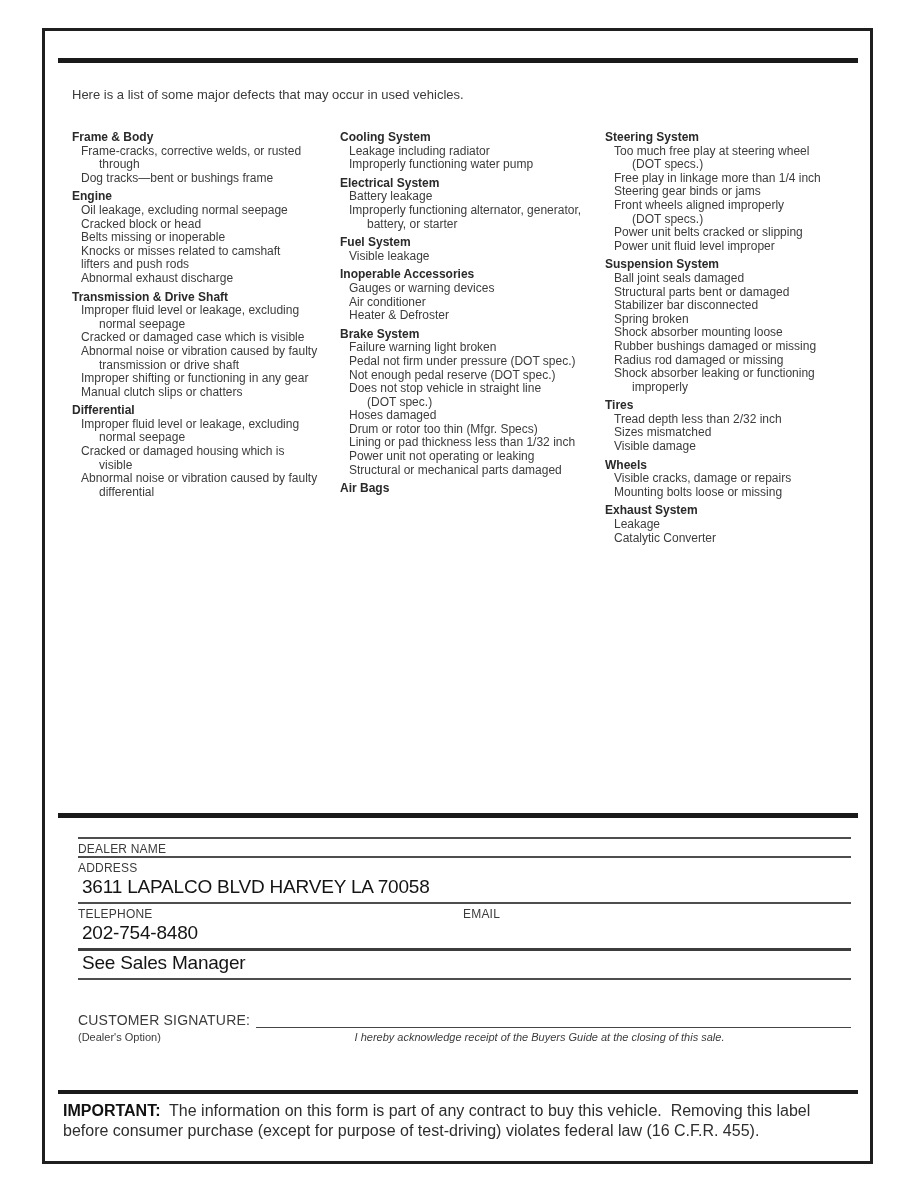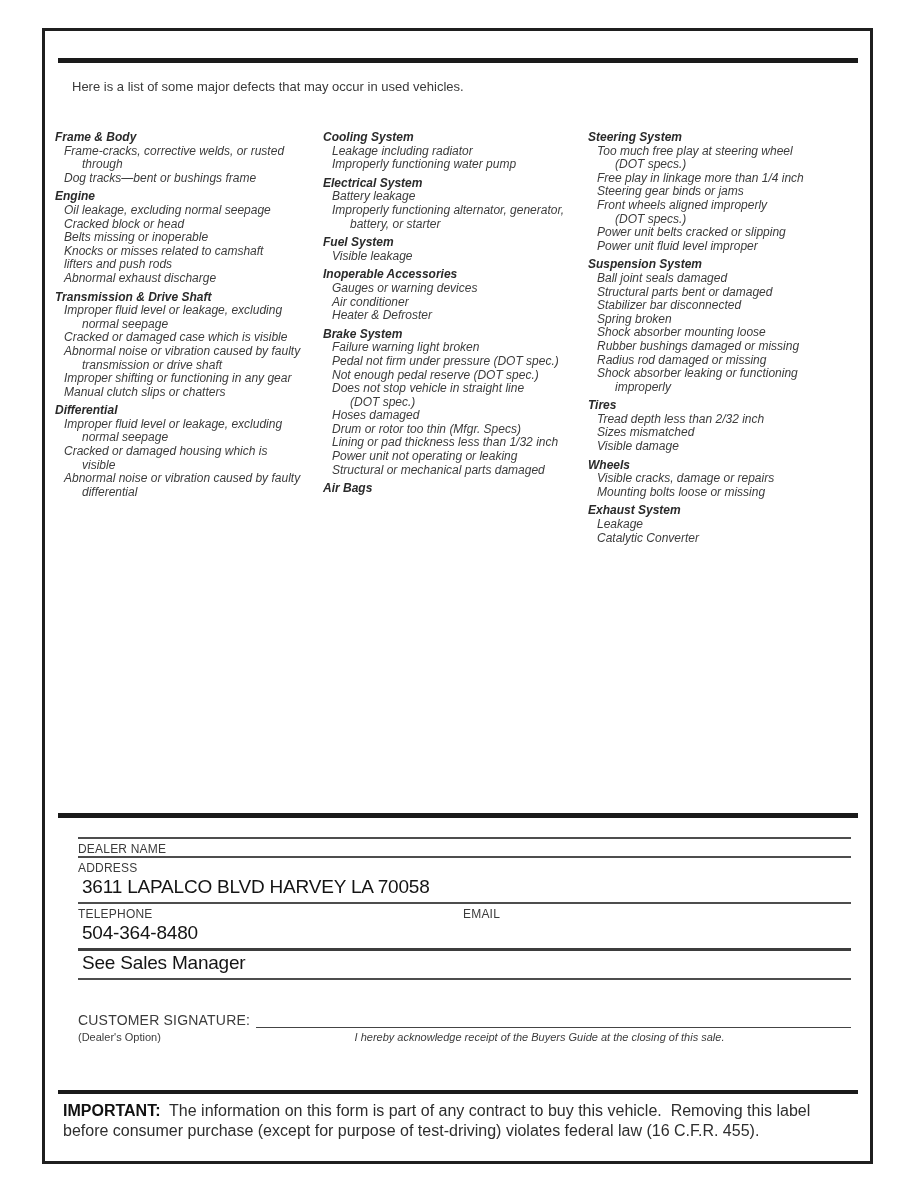--- a/index.html
+++ b/index.html
@@ -5,23 +5,23 @@
   * { margin:0; padding:0; box-sizing:border-box; }
   html,body { width:900px; height:1200px; background:#ffffff;
               font-family:"Liberation Sans", sans-serif; color:#333; }
   .page { position:absolute; left:42px; top:28px; width:831px; height:1136px;
           border:3px solid #1f1f1f; background:#fff; }
   .rule { position:absolute; left:13px; width:800px; background:#1a1a1a; }
   .rule-top { top:27px; height:5px; }
   .rule-mid { top:782px; height:5px; }
   .rule-low { top:1059px; height:4px; }
 
-  .intro { position:absolute; top:48px; left:27px; font-size:13px; color:#3a3a3a; }
+  .intro { position:absolute; top:56px; left:27px; font-size:13px; color:#3a3a3a; }
 
-  .cols { position:absolute; top:100px; left:10px; width:786px; display:flex;font-style:italic; }
+  .cols { position:absolute; top:100px; left:27px; width:786px; display:flex; }
   .col { font-size:12px; line-height:13.6px; color:#3c3c3c; }
   .col1 { width:268px; }
   .col2 { width:265px; }
   .col3 { width:253px; }
   .sec-title { font-weight:bold; color:#2a2a2a; margin-top:5px; }
   .col .sec-title:first-child { margin-top:0; }
   .line.i1 { padding-left:9px; }
   .line.i2 { padding-left:27px; }
 
   .formwrap { position:absolute; top:806px; left:33px; width:773px; }
@@ -150,21 +150,21 @@
 
     <div class="hline"></div>
     <div class="flabel">ADDRESS</div>
     <div class="fvalue">3611 LAPALCO BLVD HARVEY LA 70058</div>
 
     <div class="hline"></div>
     <div class="dualrow">
       <div class="flabel">TELEPHONE</div>
       <div class="flabel">EMAIL</div>
     </div>
-    <div class="fvalue">504-364-8480</div>
+    <div class="fvalue">202-754-8480</div>
 
     <div class="hline thick"></div>
     <div class="fvalue">See Sales Manager</div>
     <div class="hline"></div>
 
     <div class="sigblock">
       <div class="sigrow">
         <span class="siglabel">CUSTOMER SIGNATURE:</span>
         <span class="sigline"></span>
       </div>

